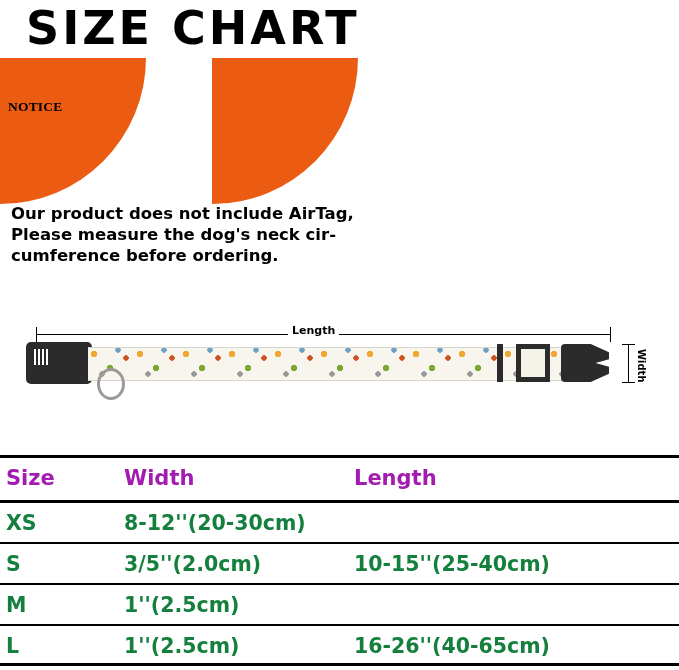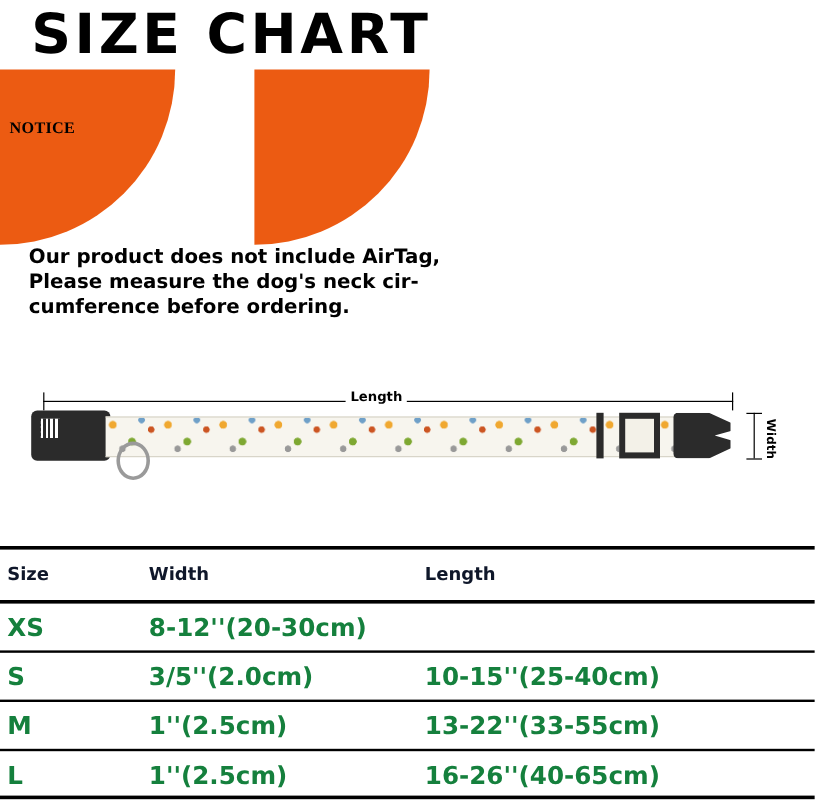--- a/index.html
+++ b/index.html
@@ -58,21 +58,21 @@
     top: 99px;
     font-size: 13.5px;
     font-weight: 700;
     letter-spacing: 0.2px;
     font-family: Liberation Serif, serif;
   }
 
   
   .notice-text {
     position: absolute;
-    left: 24px;
+    left: 11px;
     top: 203px;
     width: 420px;
     font-size: 16.5px;
     font-weight: 700;
     line-height: 21px;
     font-family: "DejaVu Sans", sans-serif;
     white-space: pre-line;
   }
 
   
@@ -238,22 +238,22 @@
     left: 0;
     width: 679px;
     height: 36px;
     display: flex;
     align-items: center;
   }
   .col-size { width: 124px; padding-left: 6px; box-sizing: border-box; }
   .col-width { width: 230px; }
   .col-length { flex: 1; }
   .hdr {
-    color: #0f172a;
-    font-size: 15px;
+    color: #a21caf;
+    font-size: 21px;
     font-weight: 700;
     font-family: "DejaVu Sans", sans-serif;
   }
   .cell {
     font-size: 20.5px;
     font-weight: 700;
     font-family: "DejaVu Sans", sans-serif;
     color: #15803d;
   }
 </style>
@@ -309,21 +309,20 @@
   <div class="row" style="top:546px;">
     <div class="col-size cell">S</div>
     <div class="col-width cell">3/5''(2.0cm)</div>
     <div class="col-length cell">10-15''(25-40cm)</div>
   </div>
   <div class="rule-thin" style="top:583px;"></div>
 
   <div class="row" style="top:587px;">
     <div class="col-size cell">M</div>
     <div class="col-width cell">1''(2.5cm)</div>
-    <div class="col-length cell">13-22''(33-55cm)</div>
   </div>
   <div class="rule-thin" style="top:624px;"></div>
 
   <div class="row" style="top:628px;">
     <div class="col-size cell">L</div>
     <div class="col-width cell">1''(2.5cm)</div>
     <div class="col-length cell">16-26''(40-65cm)</div>
   </div>
   <div class="rule-thick" style="top:663px;"></div>
 

